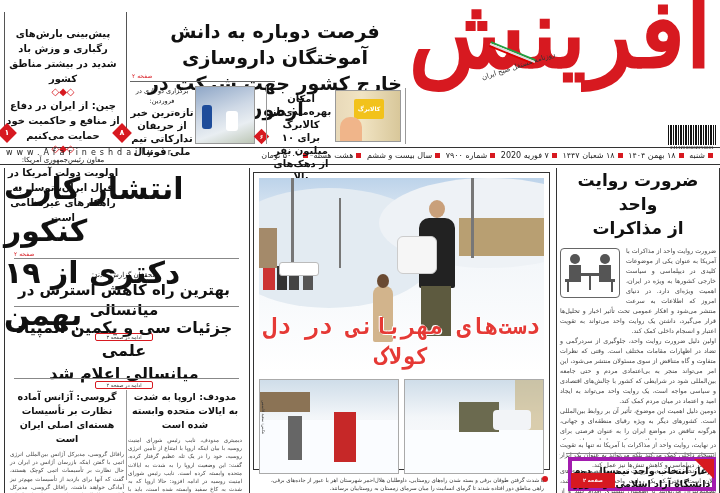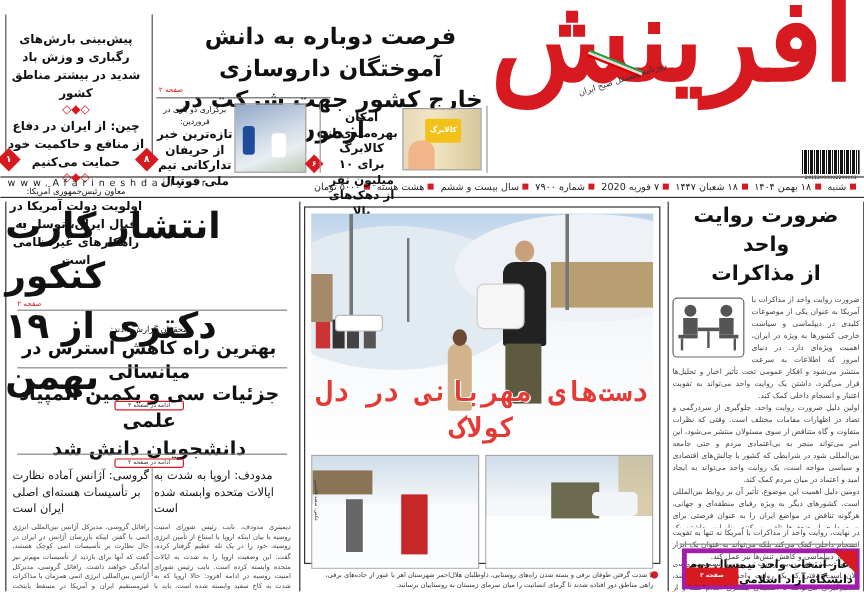--- a/index.html
+++ b/index.html
@@ -55,21 +55,21 @@
   .caption-small { left: 258px; top: 476px; width: 286px; font-size: 5.5px; line-height: 8px; color: #333; }
 
   
   .lead { left: 4px; top: 168px; width: 240px; font-size: 30px; font-weight: 900; line-height: 42px; text-align: left; }
   .sub1 { left: 4px; top: 270px; width: 240px; text-align: center; }
   .kicker { font-size: 7px; line-height: 10px; }
   .sub1 .hd { font-size: 15px; font-weight: 900; line-height: 20px; }
   .sub2 { left: 4px; top: 306px; width: 240px; font-size: 16px; font-weight: 900; line-height: 23px; text-align: center; }
   .cont { display: inline-block; border: 1px solid #d71920; border-radius: 2px; font-size: 5px; padding: 0 10px; color: #333; }
   .story { top: 390px; width: 114px; }
-  .story .hd { font-size: 9.5px; font-weight: normal; text-align: left; line-height: 14px; }
+  .story .hd { font-size: 9.5px; font-weight: bold; text-align: center; line-height: 14px; }
   .story .body { font-size: 5.6px; line-height: 8.2px; color: #444; text-align: justify; margin-top: 4px; }
 </style>
 </head>
 <body>
 
 <div class="abs logo">
   <div class="logo-text">آفرینش</div>
   <div class="flag">
     <div style="background:#239f40"></div>
       <div style="background:#fff;border:0.5px solid #ddd"></div>
@@ -147,21 +147,21 @@
 
 <div class="abs sub1">
   <div class="kicker">محققان گزارش دادند:</div>
   <div class="hd">بهترین راه کاهش استرس در میانسالی</div>
   <div style="margin-top:4px"><span class="cont">ادامه در صفحه ۳</span></div>
 </div>
 <div class="hline" style="left:14px;top:306px;width:225px"></div>
 
 <div class="abs sub2" style="top:316px">
   <div>جزئیات سی و یکمین المپیاد علمی</div>
-  <div>دانشجویان دانش شد</div>
+  <div>میانسالی اعلام شد</div>
 </div>
 <div class="abs center" style="left:4px;top:372px;width:240px">
   <span class="cont">ادامه در صفحه ۲</span>
 </div>
 <div class="hline" style="left:14px;top:378px;width:225px"></div>
 
 <div class="abs story" style="left:128px">
   <div class="hd">مدودف: اروپا به شدت به ایالات متحده وابسته شده است</div>
   <div class="body">دیمیتری مدودف، نایب رئیس شورای امنیت روسیه با بیان اینکه اروپا با امتناع از تأمین انرژی روسیه، خود را در یک تله عظیم گرفتار کرده، گفت: این وضعیت اروپا را به شدت به ایالات متحده وابسته کرده است. نایب رئیس شورای امنیت روسیه در ادامه افزود: حالا اروپا که به شدت به کاخ سفید وابسته شده است، باید با بقایای حاکمیت هزینه آن را بپردازد. گرینلند فقط آغاز ماجرا است.</div>
 </div>

